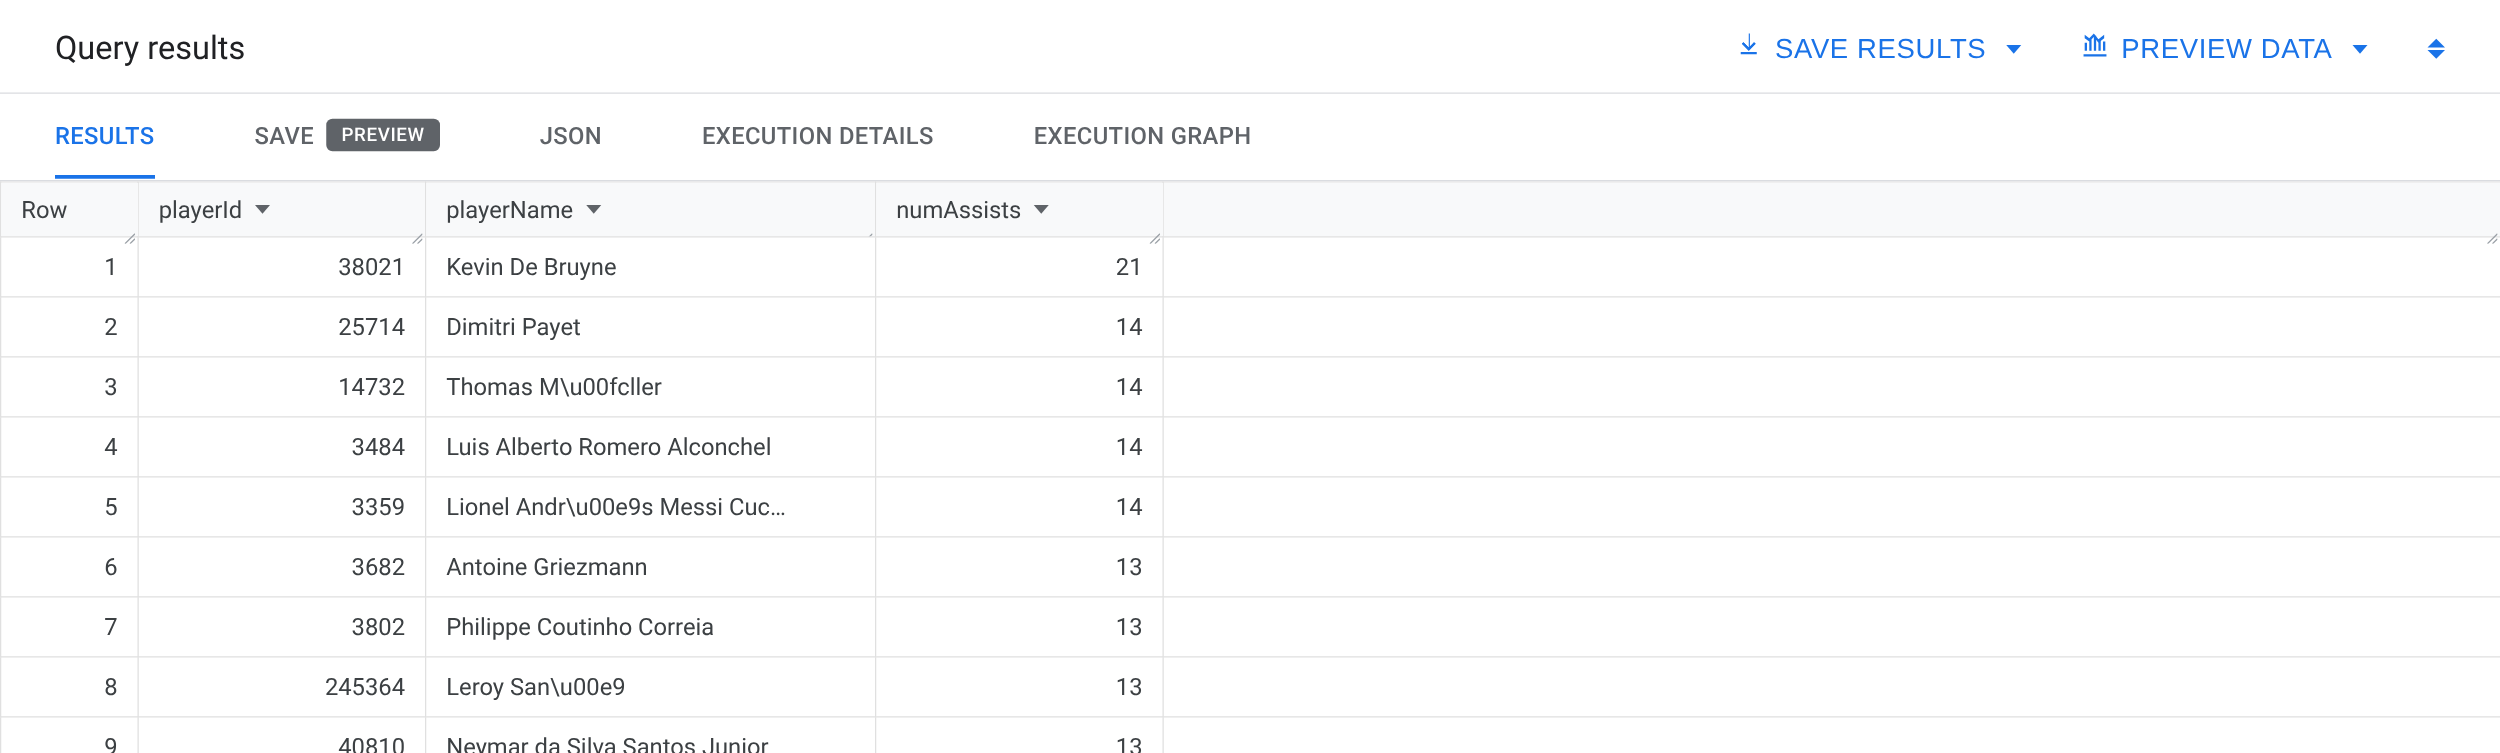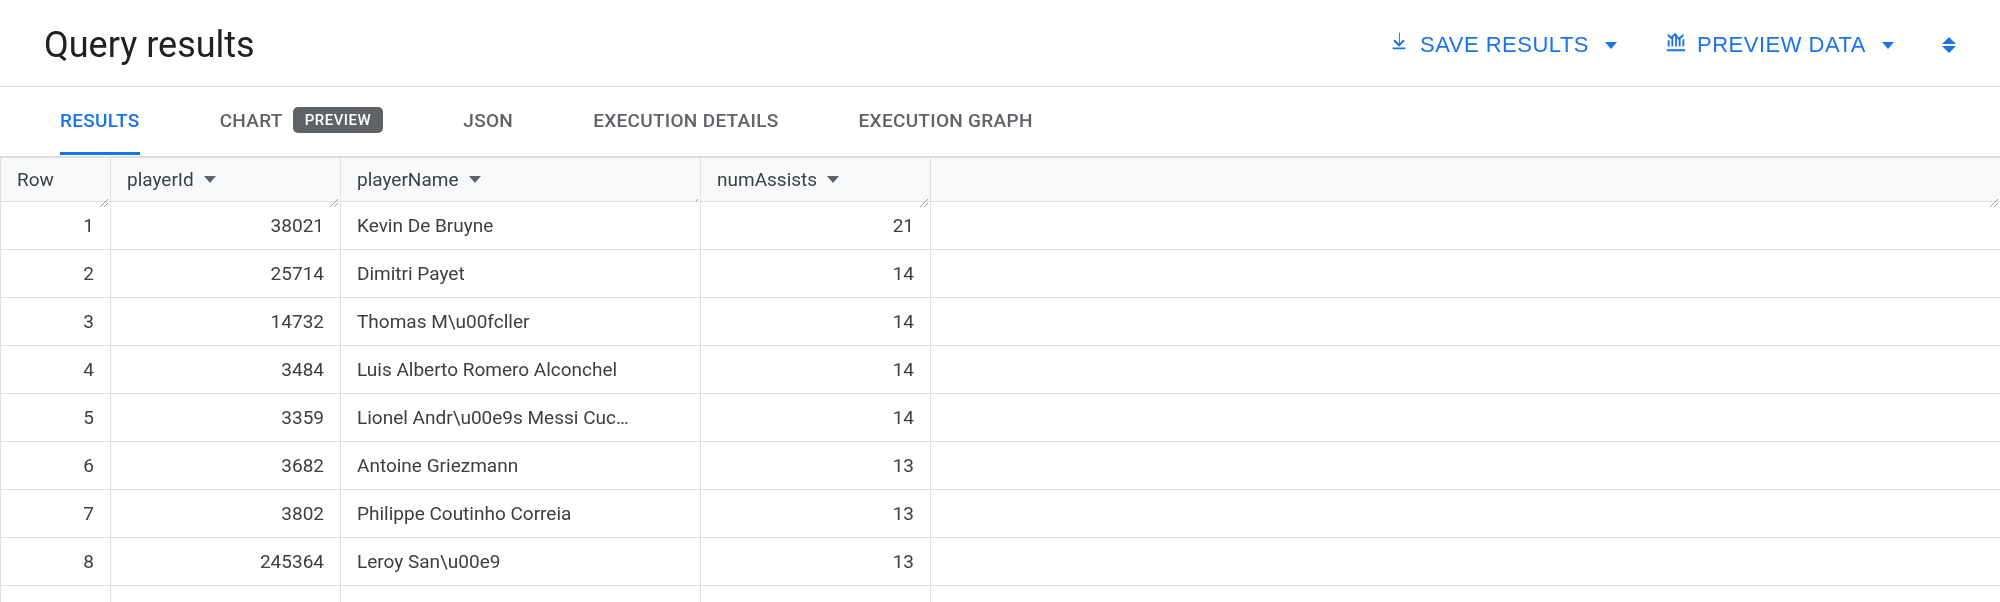--- a/index.html
+++ b/index.html
@@ -13,21 +13,21 @@
       color: #202124;
       width: 2000px;
     }
     .header {
       display: flex;
       align-items: center;
       justify-content: space-between;
       padding: 24px 44px 20px 44px;
     }
     .title {
-      font-size: 36px;
+      font-size: 26px;
       font-weight: 400;
       color: #202124;
     }
     .actions {
       display: flex;
       align-items: center;
       gap: 48px;
     }
     .action-btn {
       display: flex;
@@ -93,21 +93,20 @@
       font-weight: 500;
       color: #5f6368;
       letter-spacing: 0.3px;
       cursor: pointer;
       border-bottom: 3px solid transparent;
       position: relative;
     }
     .tab.active {
       color: #1a73e8;
       border-bottom: 3px solid #1a73e8;
-      margin-left: 16px;
     }
     .preview-badge {
       background: #5f6368;
       color: #fff;
       font-size: 15px;
       font-weight: 500;
       padding: 4px 12px;
       border-radius: 5px;
       letter-spacing: 0.5px;
     }
@@ -231,21 +230,21 @@
   </div>
 </div>
 
 <div class="divider"></div>
 
 <div class="tabs">
   <div class="tab active">
     <span>RESULTS</span>
   </div>
   <div class="tab">
-    <span>CHART</span>
+    <span>SAVE</span>
     <span class="preview-badge">PREVIEW</span>
   </div>
   <div class="tab">
     <span>JSON</span>
   </div>
   <div class="tab">
     <span>EXECUTION DETAILS</span>
   </div>
   <div class="tab">
     <span>EXECUTION GRAPH</span>

